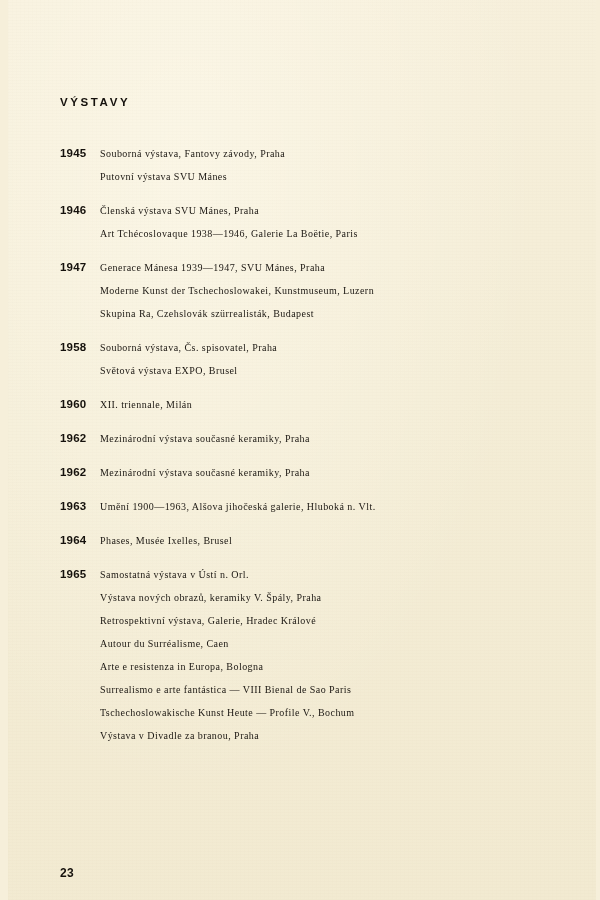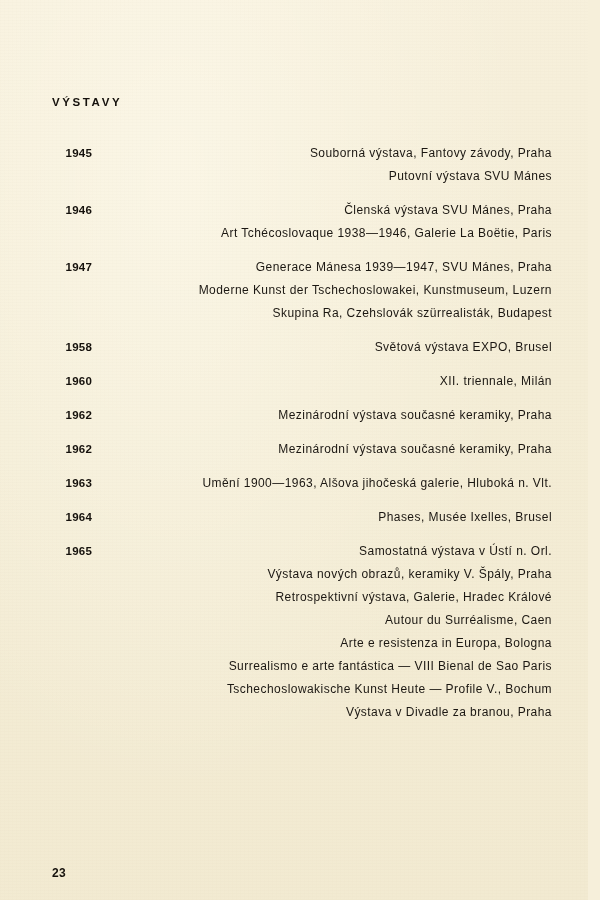--- a/index.html
+++ b/index.html
@@ -16,20 +16,21 @@
     overflow: hidden;
   }
   .page {
     position: relative;
     width: 588px;
     height: 900px;
     box-sizing: border-box;
     background:
       radial-gradient(ellipse at 30% 20%, rgba(255,252,240,0.55) 0%, rgba(255,252,240,0) 60%),
       linear-gradient(175deg, #f7f0dc 0%, #f4edd6 45%, #f2ead1 100%);
+    margin-left: 8px;
   }
   
   .grain {
     position: absolute;
     inset: 0;
     pointer-events: none;
     opacity: 0.28;
     background-image:
       repeating-linear-gradient(0deg, rgba(160,145,110,0.06) 0px, rgba(160,145,110,0.06) 1px, rgba(0,0,0,0) 1px, rgba(0,0,0,0) 3px),
       repeating-linear-gradient(90deg, rgba(160,145,110,0.05) 0px, rgba(160,145,110,0.05) 1px, rgba(0,0,0,0) 1px, rgba(0,0,0,0) 4px);
@@ -44,39 +45,39 @@
     font-size: 11.5px;
     font-weight: bold;
     letter-spacing: 2.6px;
     margin: 0 0 34px 0;
     color: #15110c;
   }
   .entry {
     display: flex;
     align-items: flex-start;
     margin-bottom: 11px;
-    text-align: right;
   }
   .entry-year {
     flex: 0 0 40px;
     font-size: 11.5px;
     font-weight: bold;
     line-height: 23px;
     letter-spacing: 0.2px;
     color: #15110c;
   }
   .entry-lines {
     flex: 1 1 auto;
   }
   .entry-line {
-    font-size: 12px;
+    font-size: 10px;
     line-height: 23px;
     letter-spacing: 0.45px;
     color: #1b1712;
     white-space: nowrap;
+    font-family: Liberation Serif, serif;
   }
   .page-number {
     position: absolute;
     left: 52px;
     top: 866px;
     font-size: 12px;
     font-weight: bold;
     letter-spacing: 0.3px;
     color: #15110c;
   }
@@ -109,20 +110,21 @@
           <div class="entry-year">1947</div>
           <div class="entry-lines">
             <div class="entry-line">Generace Mánesa 1939—1947, SVU Mánes, Praha</div>
             <div class="entry-line">Moderne Kunst der Tschechoslowakei, Kunstmuseum, Luzern</div>
             <div class="entry-line">Skupina Ra, Czehslovák szürrealisták, Budapest</div>
           </div>
         </div>
         <div class="entry">
           <div class="entry-year">1958</div>
           <div class="entry-lines">
+            <div class="entry-line">Souborná výstava, Čs. spisovatel, Praha</div>
             <div class="entry-line">Světová výstava EXPO, Brusel</div>
           </div>
         </div>
         <div class="entry">
           <div class="entry-year">1960</div>
           <div class="entry-lines">
             <div class="entry-line">XII. triennale, Milán</div>
           </div>
         </div>
         <div class="entry">

